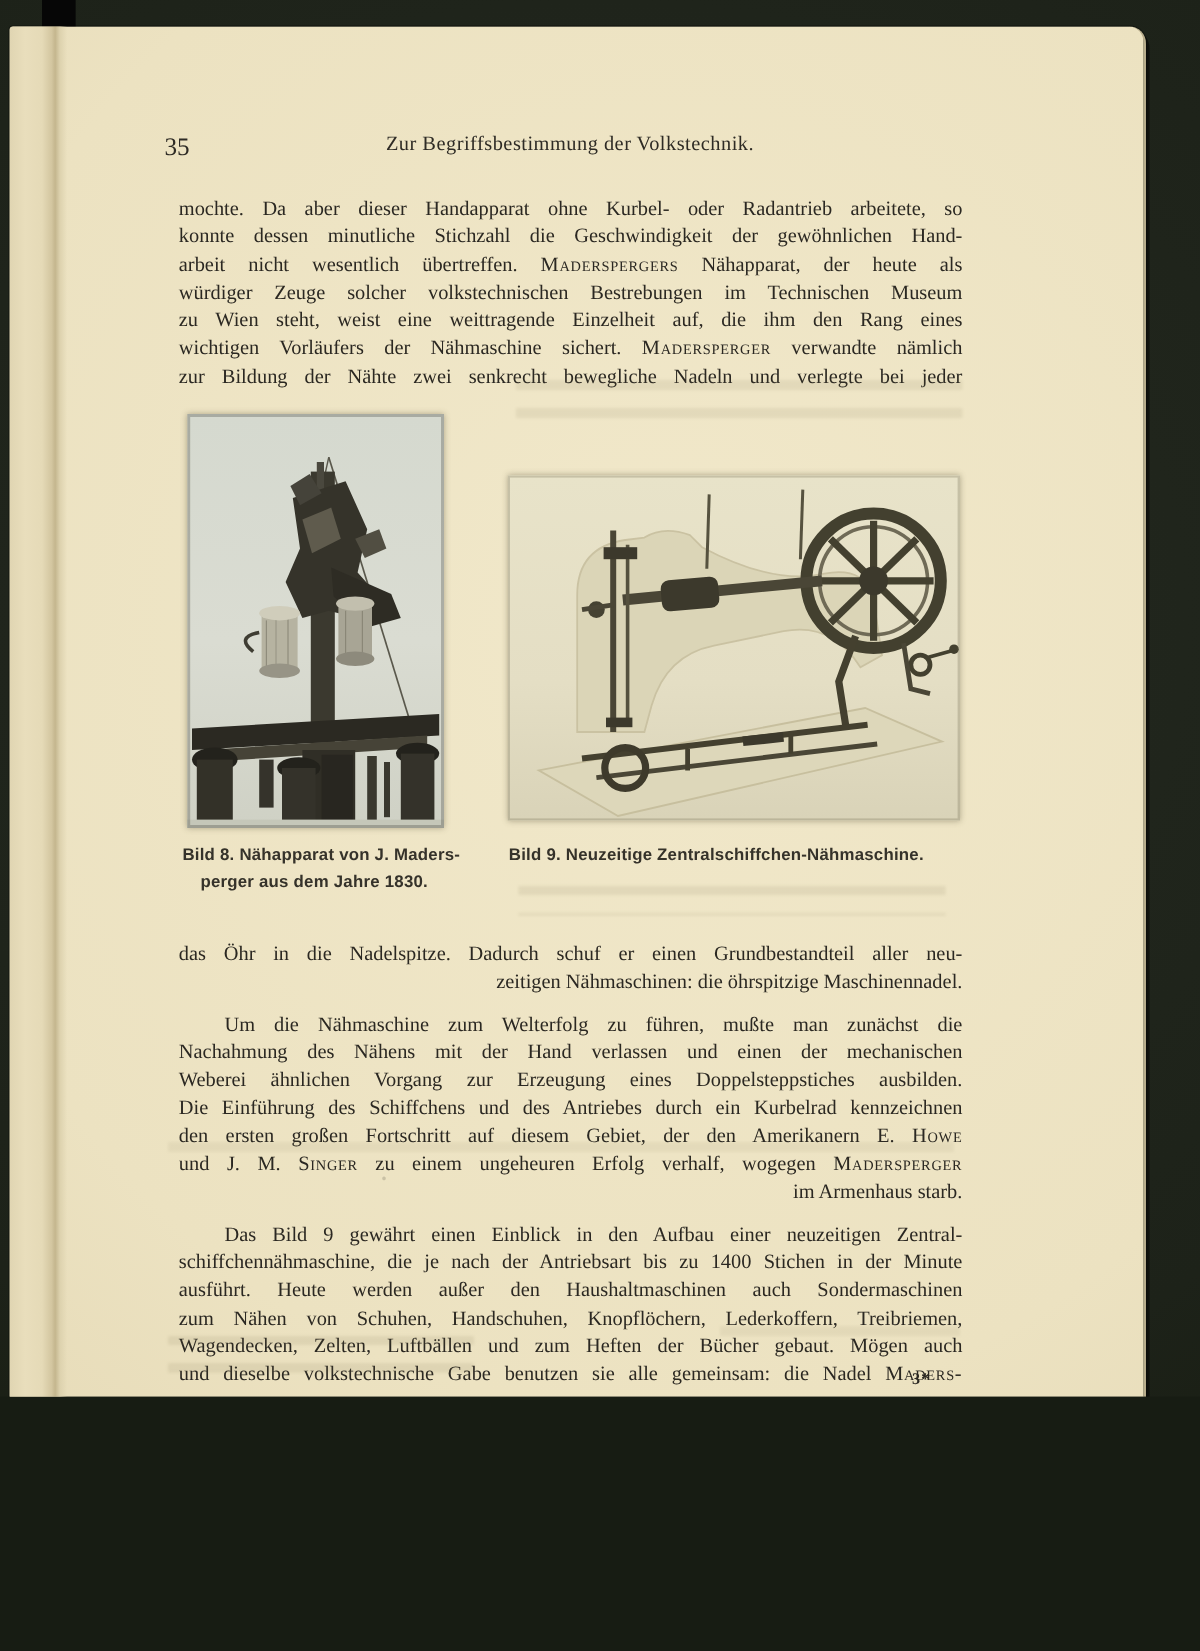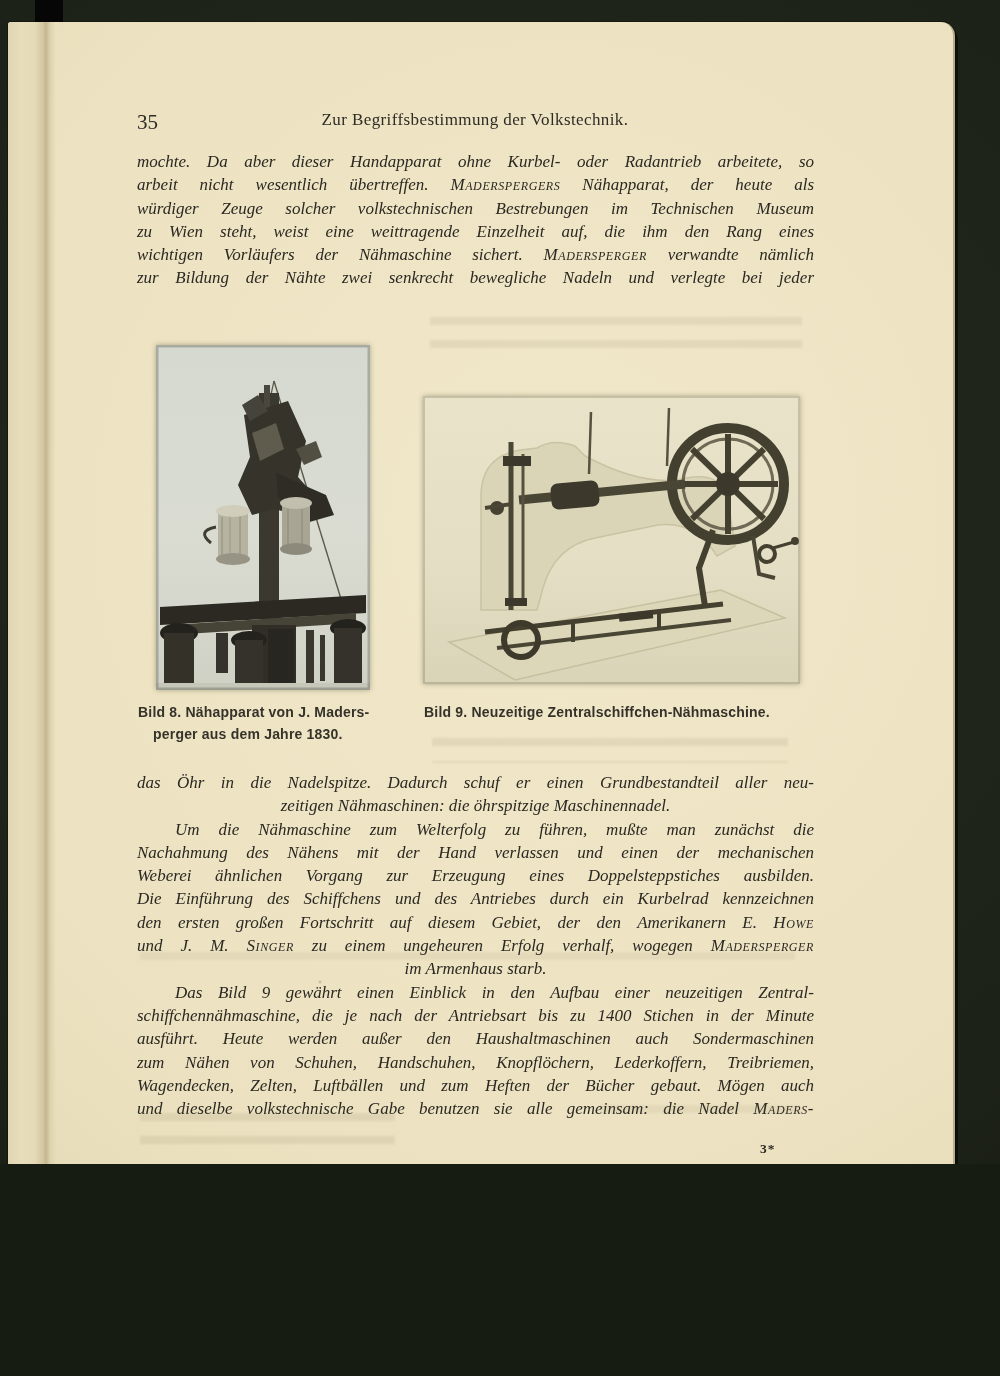--- a/index.html
+++ b/index.html
@@ -36,35 +36,35 @@
     position:absolute; left:137px; top:110px; width:676px; text-align:center;
     font-size:17px; letter-spacing:.4px; color:#2e2b25;
   }
   .page-number {
     position:absolute; left:137px; top:110px; width:672px; text-align:left;
     font-size:21px; color:#2e2b25;
   }
   .textblock { position:absolute; left:137px; width:677px; color:#2b2822; font-size:17px; }
   #body-top { top:150px; }
   #body-bottom { top:771px; }
-  .para { margin:0;font-style:italic; }
-  .line { line-height:23.3px; height:23.3px; text-align:center; white-space:nowrap; }
+  .para { margin:12px; }
+  .line { line-height:23.3px; height:23.3px; text-align:right; white-space:nowrap; }
   .line.jl { white-space:normal; text-align:justify; text-align-last:justify; }
   .line.ind { text-indent:38px; }
   .sc { font-variant:small-caps; letter-spacing:.6px; }
   
   .figure { position:absolute; box-shadow:0 0 5px rgba(90,85,60,.45); }
   #fig-bild8 { left:156px; top:345px; width:214px; height:345px; }
   #fig-bild9 { left:423px; top:396px; width:377px; height:288px; }
   .figure svg { display:block; width:100%; height:100%; }
   .caption {
     position:absolute; font-family:"Liberation Sans", sans-serif;
     font-size:14px; font-weight:bold; letter-spacing:.2px; color:#35322a; line-height:22px;
   }
-  #caption-bild8 { left:138px; top:701px; width:270px; }
+  #caption-bild8 { left:152px; top:701px; width:270px; }
   #caption-bild8 .cap-line:nth-child(2) { padding-left:15px; }
   #caption-bild9 { left:424px; top:701px; width:380px; }
   .signature-mark {
     position:absolute; left:760px; top:1141px; font-size:13.5px; font-weight:bold;
     color:#2b2822; letter-spacing:1px;
   }
   
   .ghost {
     position:absolute; pointer-events:none; filter:blur(1.3px); opacity:.12;
     background:repeating-linear-gradient(180deg, transparent 0 5px, rgba(110,100,66,.8) 5px 13px, transparent 13px 23px);
@@ -82,20 +82,21 @@
   <div id="ribbon"></div>
 
   <div id="page"></div>
 
   <div class="running-title">Zur Begriffsbestimmung der Volkstechnik.</div>
   <div class="page-number">35</div>
 
   <div id="body-top" class="textblock">
       <div class="para">
         <div class="line jl">mochte.  Da aber dieser Handapparat ohne Kurbel- oder Radantrieb arbeitete, so</div>
+        <div class="line jl">konnte dessen minutliche Stichzahl die Geschwindigkeit der gewöhnlichen Hand-</div>
         <div class="line jl">arbeit nicht wesentlich übertreffen.  <span class="sc">Maderspergers</span> Nähapparat, der heute als</div>
         <div class="line jl">würdiger Zeuge solcher volkstechnischen Bestrebungen im Technischen Museum</div>
         <div class="line jl">zu Wien steht, weist eine weittragende Einzelheit auf, die ihm den Rang eines</div>
         <div class="line jl">wichtigen Vorläufers der Nähmaschine sichert.  <span class="sc">Madersperger</span> verwandte nämlich</div>
         <div class="line jl">zur Bildung der Nähte zwei senkrecht bewegliche Nadeln und verlegte bei jeder</div>
       </div>
     </div>
 
   <div id="fig-bild8" class="figure">
     <svg viewBox="0 0 214 345">

